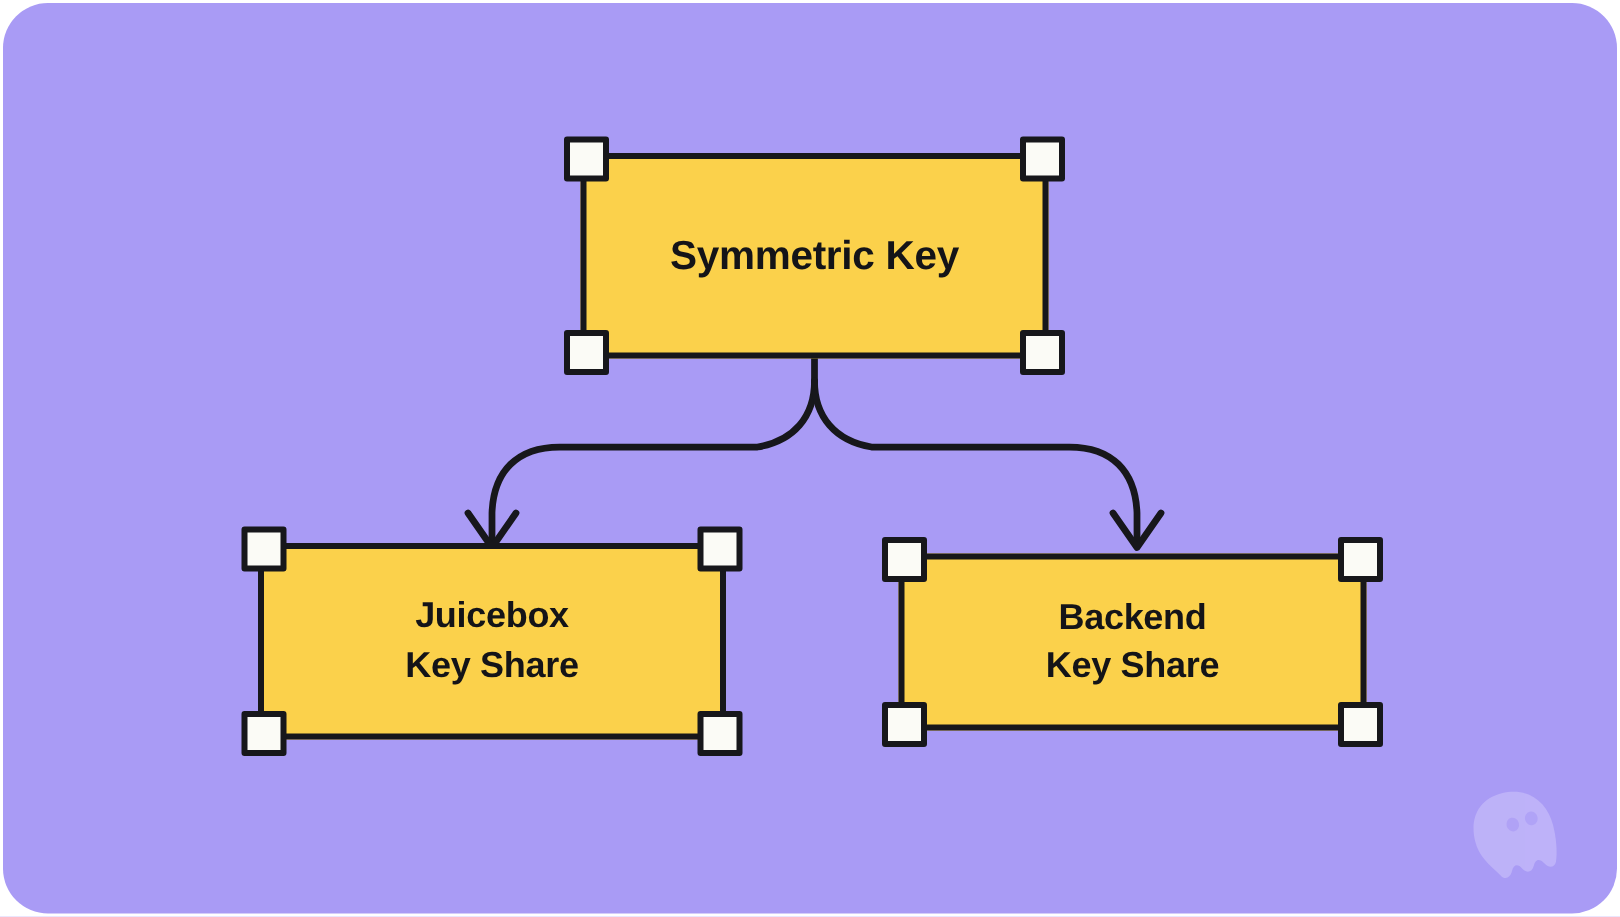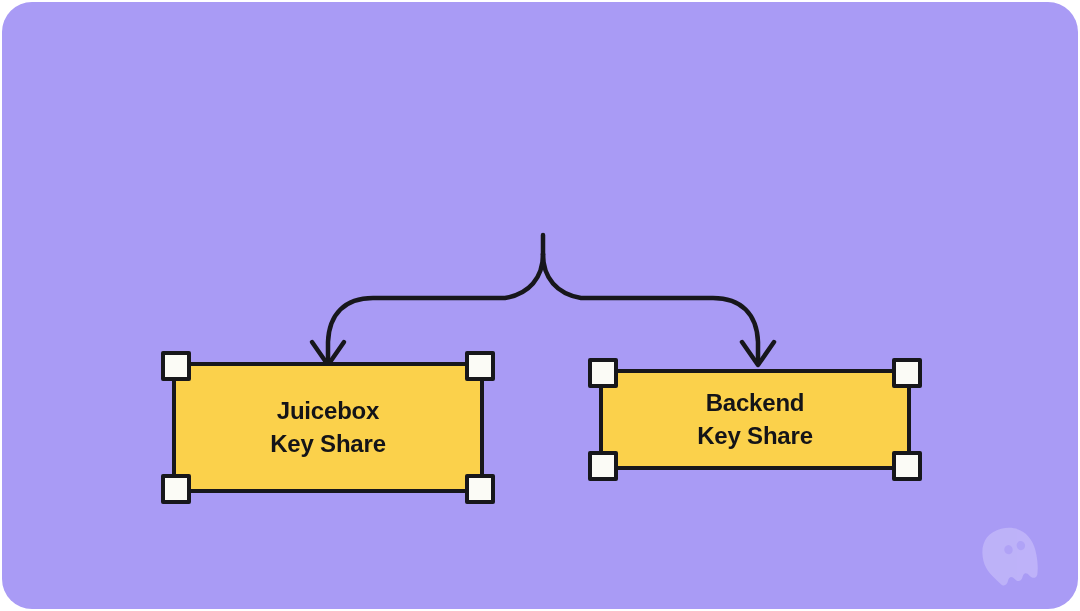--- a/index.html
+++ b/index.html
@@ -82,21 +82,21 @@
   #node-juicebox-key-share {
     left: 170px;
     top: 360px;
     width: 312px;
     height: 131px;
   }
   #node-backend-key-share {
     left: 597px;
     top: 367px;
     width: 312px;
-    height: 101px;
+    height: 118px;
   }
   #node-juicebox-key-share .node-label,
   #node-backend-key-share .node-label {
     font-size: 24px;
   }
 
   
   .handle {
     position: absolute;
     width: 30px;
@@ -145,20 +145,27 @@
                    C 541,276 555,292 579,296
                    L 711,296
                    C 739,296 755,312 756,340
                    L 756,362"></path>
 
           <path d="M 310,340 L 326,363 L 342,340"></path>
           <path d="M 740,340 L 756,363 L 772,340"></path>
         </g>
       </svg>
 
+      <div class="node" id="node-symmetric-key">
+        <span class="node-label">Symmetric Key</span>
+        <span class="handle tl"></span>
+        <span class="handle tr"></span>
+        <span class="handle bl"></span>
+        <span class="handle br"></span>
+      </div>
 
       <div class="node" id="node-juicebox-key-share">
         <span class="node-label">Juicebox
 Key Share</span>
         <span class="handle tl"></span>
         <span class="handle tr"></span>
         <span class="handle bl"></span>
         <span class="handle br"></span>
       </div>
 

